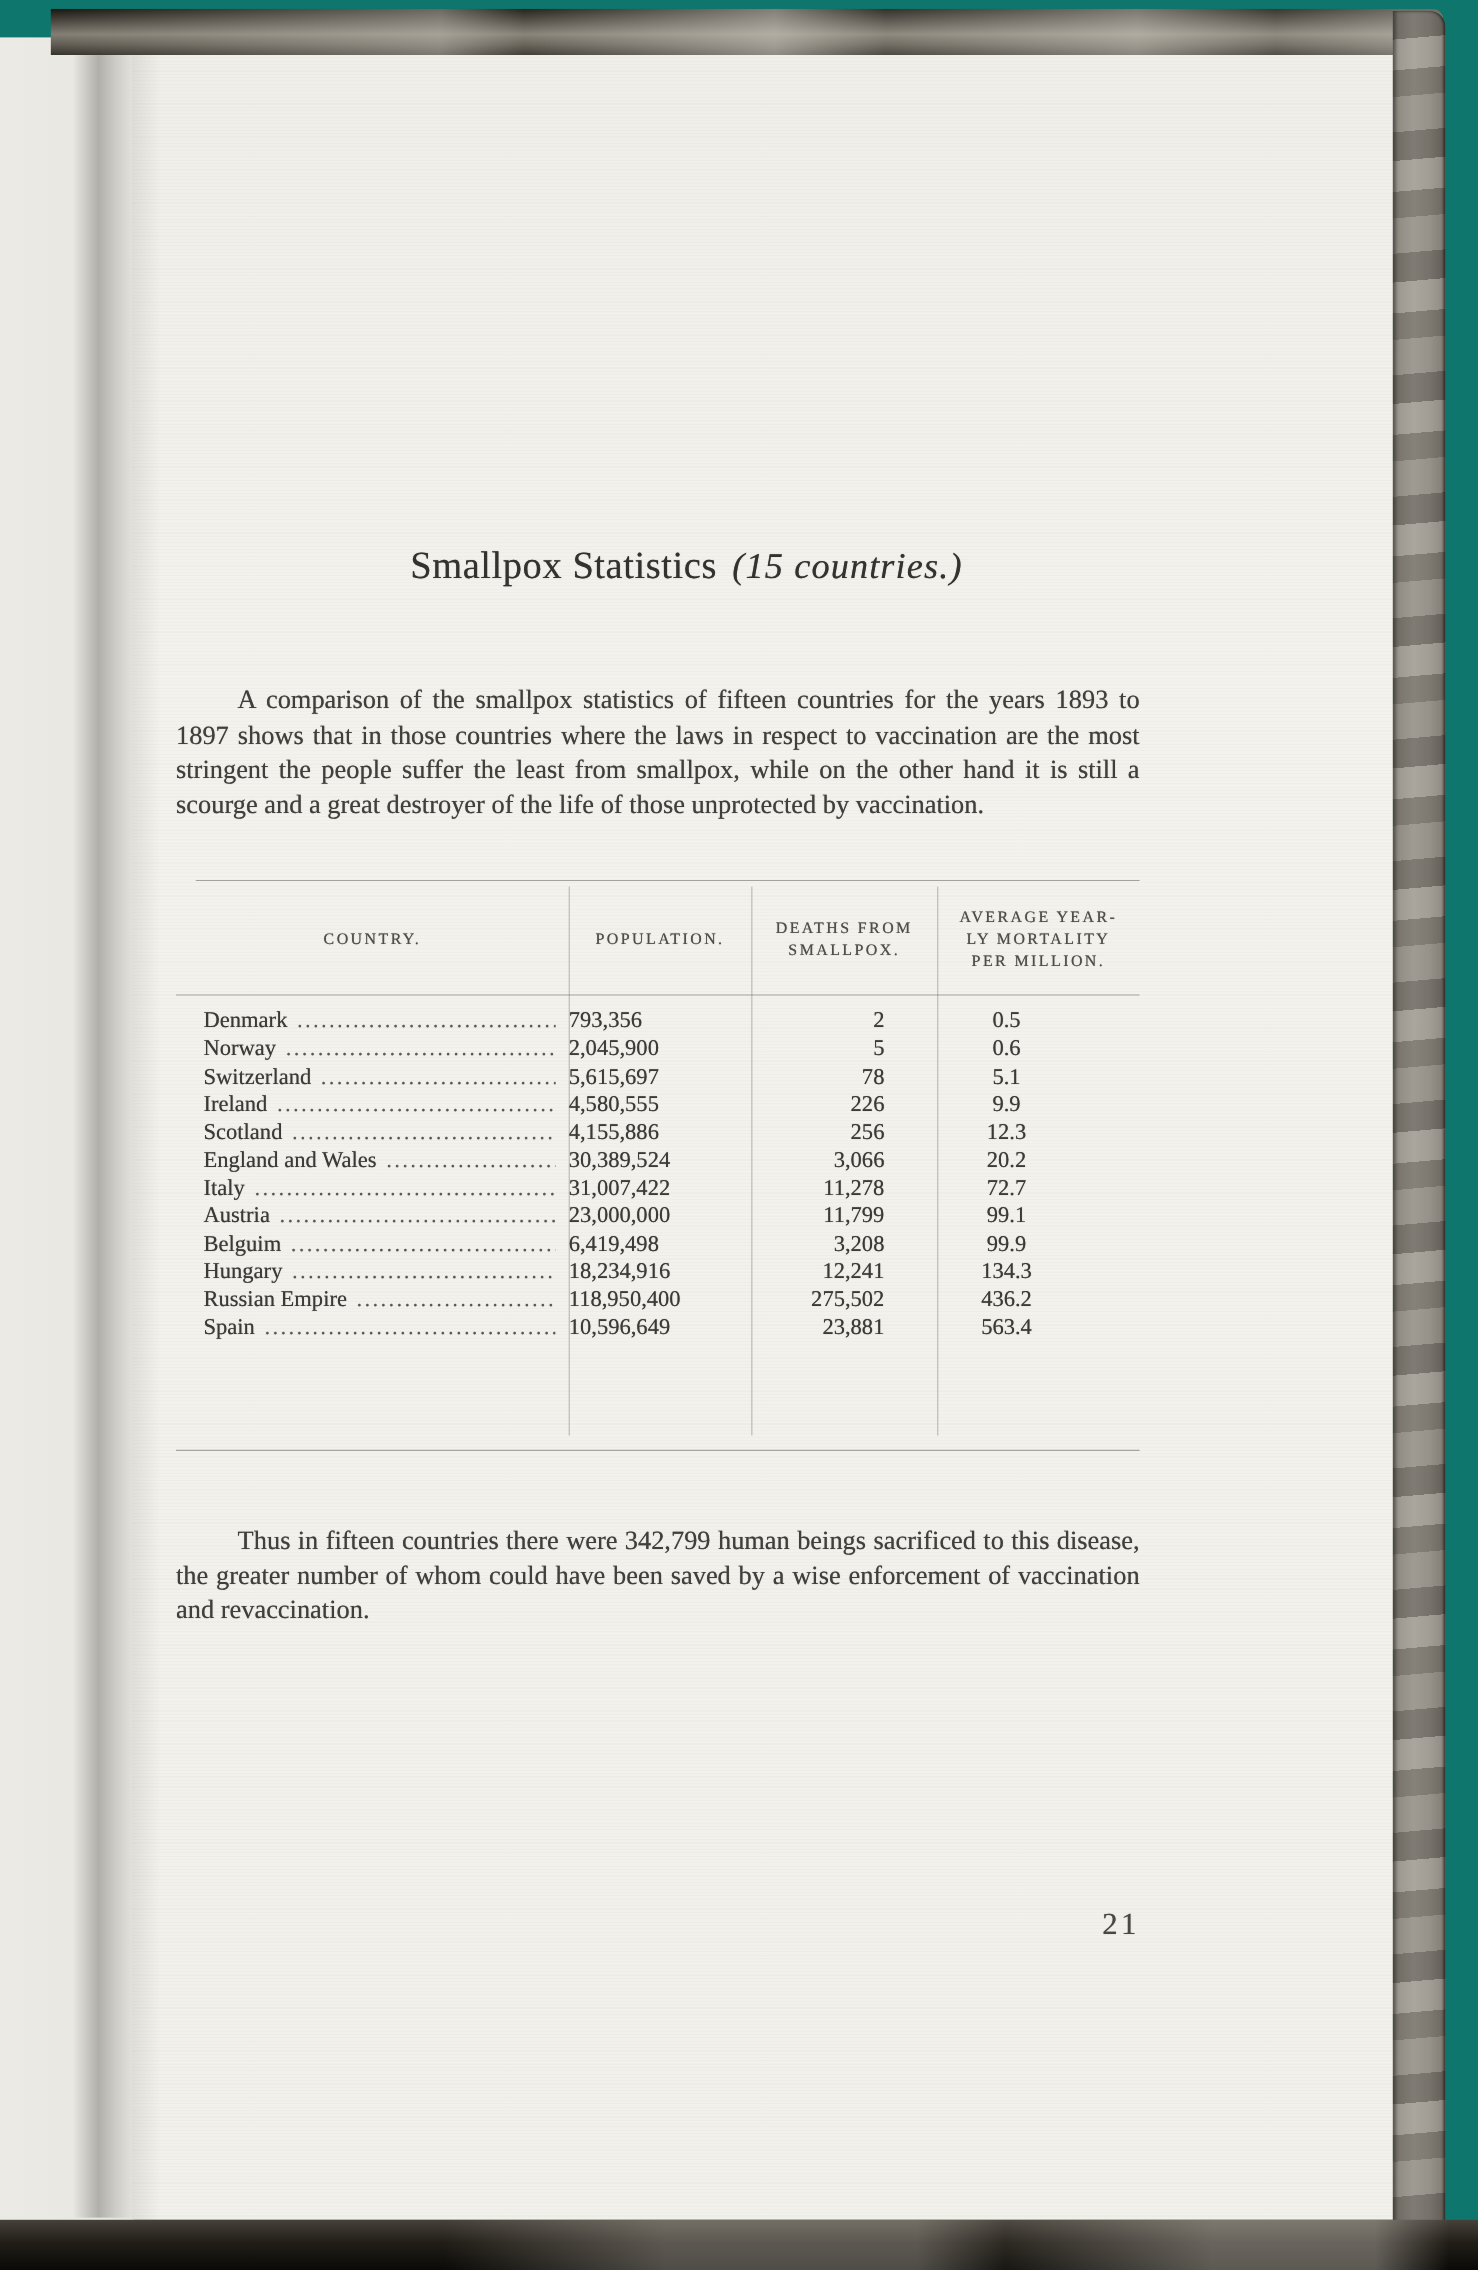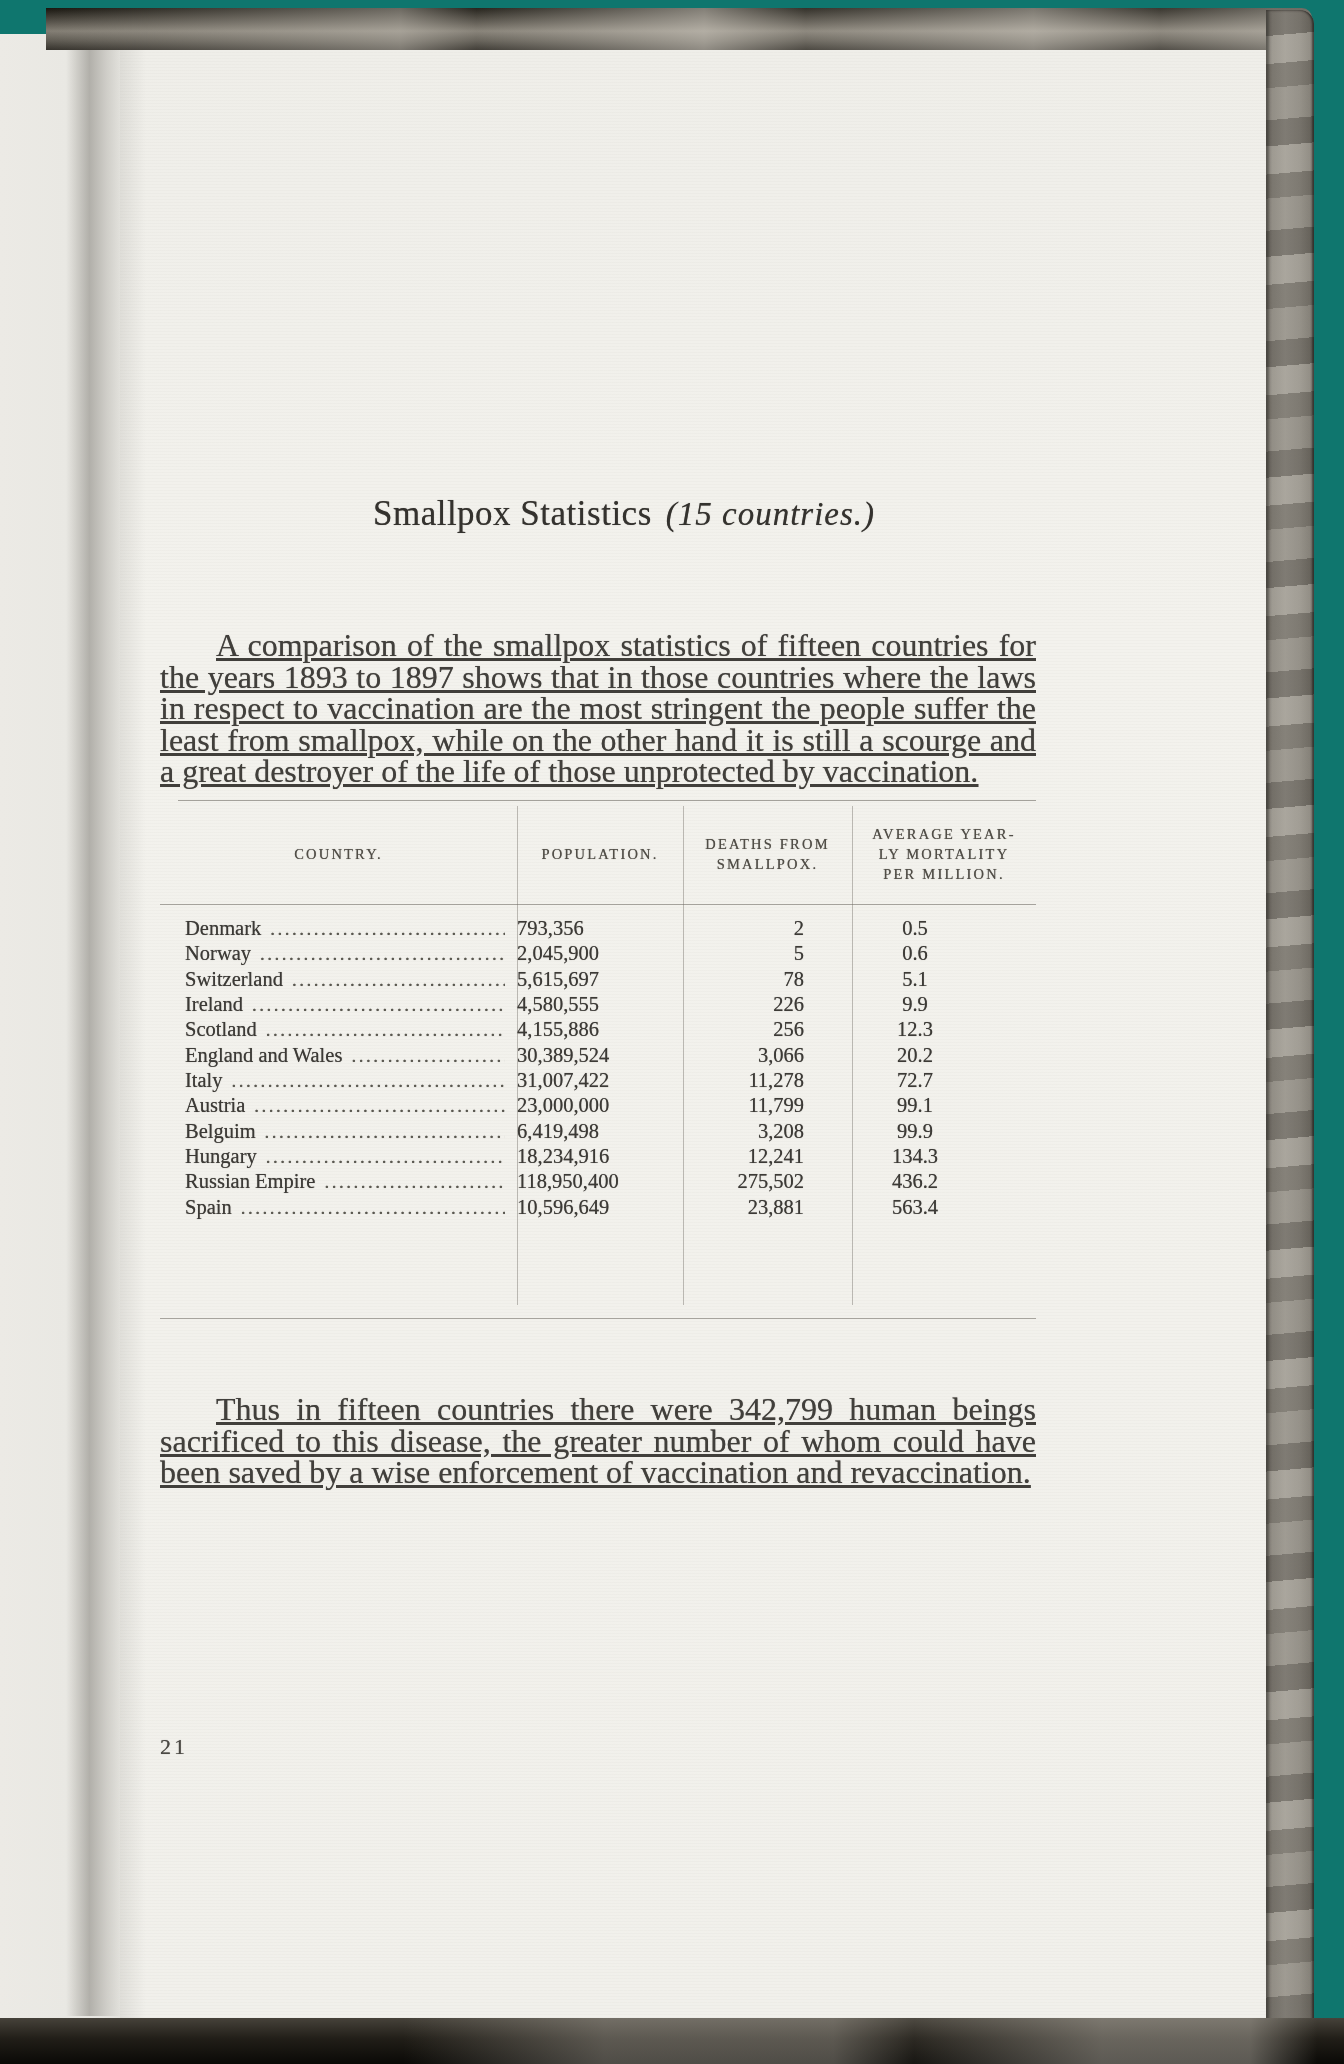--- a/index.html
+++ b/index.html
@@ -38,21 +38,21 @@
   .page::before{content:"";position:absolute;inset:0;pointer-events:none;
       background:repeating-linear-gradient(0deg,rgba(120,115,105,0.03) 0 1px,transparent 1px 3px);}
   .page::after{content:"";position:absolute;left:0;top:0;bottom:0;width:26px;pointer-events:none;
       background:linear-gradient(90deg,rgba(140,138,132,0.18),rgba(140,138,132,0));}
 
   .title{position:absolute;top:452px;left:40px;width:876px;padding-left:52px;box-sizing:border-box;
       text-align:center;font-size:35px;color:#34322e;letter-spacing:0.5px;white-space:nowrap;}
   .title .ti{font-style:italic;font-size:33px;margin-left:14px;letter-spacing:1px;}
 
   .para{position:absolute;left:40px;width:876px;text-align:justify;text-indent:56px;
-      font-size:32px;line-height:31.6px;color:#413f3b;text-decoration:underline;}
+      font-size:24px;line-height:31.6px;color:#413f3b;}
   .para1{top:556px;}
   .para2{top:1320px;}
 
   
   .stat-table{position:absolute;left:40px;top:758px;width:876px;height:524px;}
   .rule{position:absolute;left:0;right:0;height:0;}
   .rule-top{top:0;left:18px;border-top:1.5px solid rgba(85,82,74,0.5);}
   .rule-head{top:104px;border-top:1px solid rgba(75,72,64,0.45);}
   .rule-bottom{top:518px;border-top:1px solid rgba(95,92,84,0.5);}
   .vsep{position:absolute;top:6px;height:499px;width:1px;background:rgba(110,106,98,0.42);}
@@ -69,22 +69,22 @@
       font-size:20.5px;color:#3c3a36;}
   .c-country{display:flex;align-items:flex-end;padding-left:25px;box-sizing:border-box;overflow:hidden;}
   .c-country .t{white-space:nowrap;}
   .dots{flex:1;overflow:hidden;white-space:nowrap;color:#5a5850;letter-spacing:2.5px;
       margin-left:9px;margin-right:12px;font-size:19px;}
   .dots::after{content:"......................................................";}
   .c-pop{text-align:left;padding-right:25px;}
   .c-deaths{text-align:right;padding-right:48px;}
   .c-mort{text-align:center;padding-right:58px;}
 
-  .pageno{position:absolute;top:1692px;left:40px;width:876px;text-align:left;
-      font-size:22px;letter-spacing:3px;color:#4a4843;}
+  .pageno{position:absolute;top:1692px;left:40px;width:876px;text-align:right;
+      font-size:28px;letter-spacing:3px;color:#4a4843;}
 </style>
 </head>
 <body>
 
 <div class="scan">
 
   <div class="pages-left-edge"></div>
   <div class="fold-shadow"></div>
 
   <div class="page">

